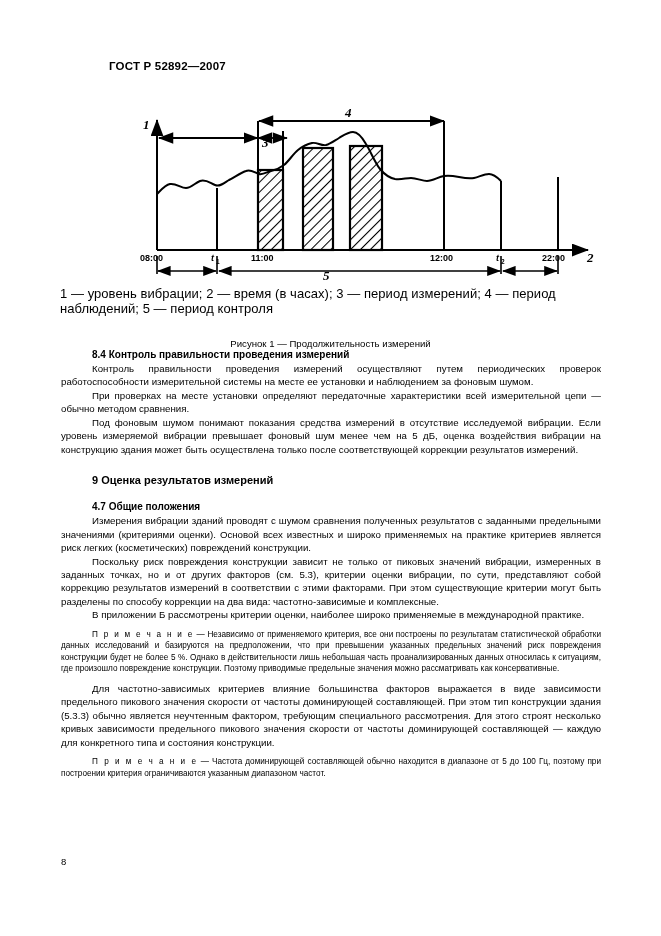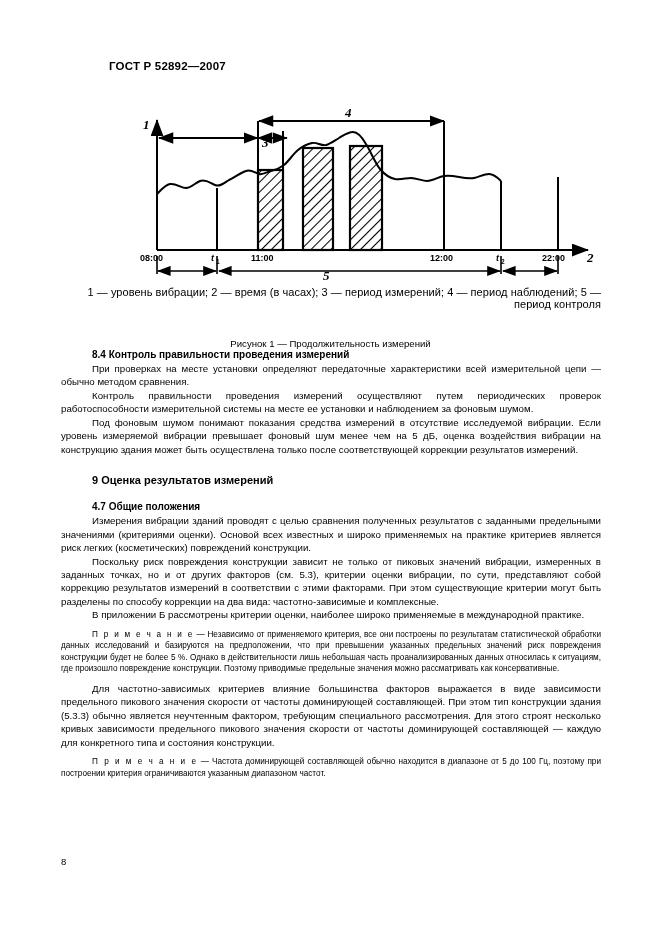--- a/index.html
+++ b/index.html
@@ -38,22 +38,22 @@
     width: 541px;
     height: 200px;
   }
   .fig-svg { display: block; }
 
   .fig-caption-legend {
     position: absolute;
     left: 60px;
     top: 286px;
     width: 541px;
-    text-align: right;
-    font-size: 11px;
+    text-align: left;
+    font-size: 13px;
     letter-spacing: 0.05px;
     color: #000;
   }
   .fig-caption-title {
     position: absolute;
     left: 60px;
     top: 312px;
     width: 541px;
     text-align: center;
     font-size: 9.6px;
@@ -199,32 +199,32 @@
     </svg>
   </div>
 
   <div class="fig-caption-legend">1 — уровень вибрации; 2 — время (в часах); 3 — период измерений; 4 — период наблюдений; 5 — период контроля</div>
 
   <div class="fig-caption-title">Рисунок 1 — Продолжительность измерений</div>
 
   <div class="content">
 
     <h3 class="sec">8.4  Контроль правильности проведения измерений</h3>
+    <p class="para">Контроль правильности проведения измерений осуществляют путем периодических проверок работоспособности измерительной системы на месте ее установки и наблюдением за фоновым шумом.</p>
     <p class="para">При проверках на месте установки определяют передаточные характеристики всей измерительной цепи — обычно методом сравнения.</p>
-    <p class="para">Контроль правильности проведения измерений осуществляют путем периодических проверок работоспособности измерительной системы на месте ее установки и наблюдением за фоновым шумом.</p>
     <p class="para">Под фоновым шумом понимают показания средства измерений в отсутствие исследуемой вибрации. Если уровень измеряемой вибрации превышает фоновый шум менее чем на 5 дБ, оценка воздействия вибрации на конструкцию здания может быть осуществлена только после соответствующей коррекции результатов измерений.</p>
 
     <div class="spacer-l"></div>
 
     <h2 class="sec-major">9  Оценка результатов измерений</h2>
 
     <div class="spacer-m"></div>
 
     <h3 class="sec">4.7  Общие положения</h3>
-    <p class="para">Измерения вибрации зданий проводят с целью сравнения полученных результатов с заданными предельными значениями (критериями оценки). Основой всех известных и широко применяемых на практике критериев является риск легких (косметических) повреждений конструкции.</p>
+    <p class="para">Измерения вибрации зданий проводят с шумом сравнения полученных результатов с заданными предельными значениями (критериями оценки). Основой всех известных и широко применяемых на практике критериев является риск легких (косметических) повреждений конструкции.</p>
     <p class="para">Поскольку риск повреждения конструкции зависит не только от пиковых значений вибрации, измеренных в заданных точках, но и от других факторов (см. 5.3), критерии оценки вибрации, по сути, представляют собой коррекцию результатов измерений в соответствии с этими факторами. При этом существующие критерии могут быть разделены по способу коррекции на два вида: частотно-зависимые и комплексные.</p>
     <p class="para">В приложении Б рассмотрены критерии оценки, наиболее широко применяемые в международной практике.</p>
 
     <div class="spacer-s"></div>
 
     <p class="note"><span class="sp-title">П р и м е ч а н и е</span> <span>— Независимо от применяемого критерия, все они построены по результатам статистической обработки данных исследований и базируются на предположении, что при превышении указанных предельных значений риск повреждения конструкции будет не более 5 %. Однако в действительности лишь небольшая часть проанализированных данных относилась к ситуациям, где произошло повреждение конструкции. Поэтому приводимые предельные значения можно рассматривать как консервативные.</span></p>
 
     <div class="spacer-s"></div>
 
     <p class="para">Для частотно-зависимых критериев влияние большинства факторов выражается в виде зависимости предельного пикового значения скорости от частоты доминирующей составляющей. При этом тип конструкции здания (5.3.3) обычно является неучтенным фактором, требующим специального рассмотрения. Для этого строят несколько кривых зависимости предельного пикового значения скорости от частоты доминирующей составляющей — каждую для конкретного типа и состояния конструкции.</p>

